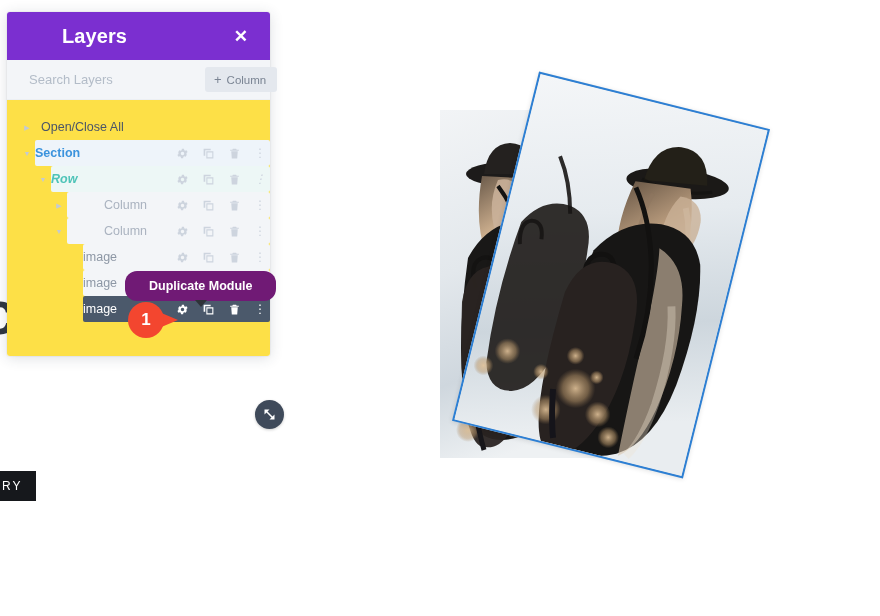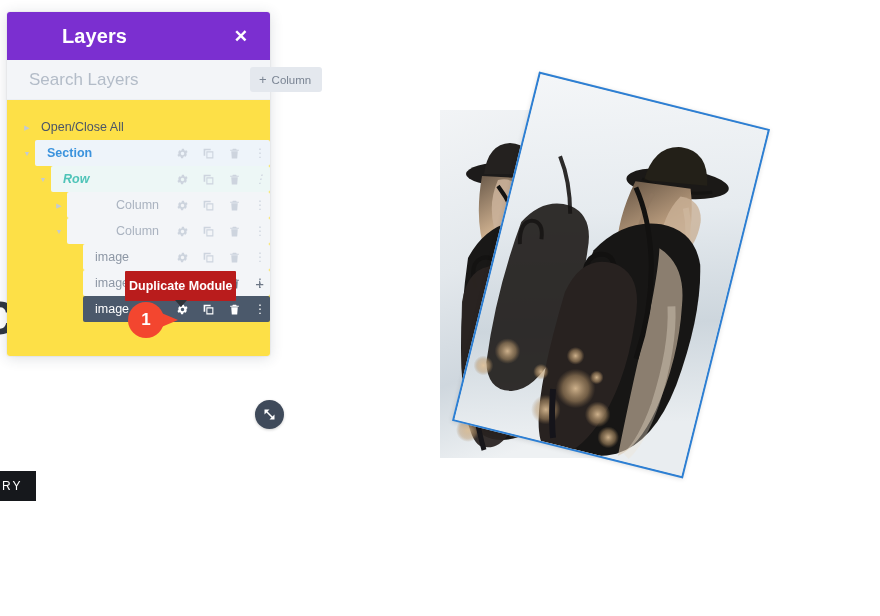--- a/index.html
+++ b/index.html
@@ -113,21 +113,21 @@
     padding: 0 8px 0 22px;
     box-sizing: border-box;
     border-bottom: 1px solid #eceff3;
   }
   #search-input {
     flex: 1;
     border: none;
     outline: none;
     background: transparent;
     font-family: "Liberation Sans", sans-serif;
-    font-size: 17px;
+    font-size: 13px;
     color: #b91c1c;
     padding: 0;
   }
   #search-input::placeholder { color: #b3bcc8; }
   #filter-button {
     background: #e4e8ee;
     color: #7a8493;
     font-size: 11.5px;
     border-radius: 3px;
     padding: 6px 11px 6px 9px;
@@ -172,21 +172,21 @@
     font-size: 12.5px;
     padding-left: 6px;
   }
 
   .row-chip {
     display: flex;
     align-items: center;
     flex: 1;
     height: 26px;
     border-radius: 2px;
-    padding-left: 12px;
+    padding-left: 0;
     padding-right: 10px;
     box-sizing: border-box;
     cursor: pointer;
   }
   .row-chip .label {
     font-size: 12.5px;
     font-weight: 700;
     flex: 1;
     white-space: nowrap;
   }
@@ -230,26 +230,26 @@
     font-size: 15px;
     line-height: 1;
     cursor: pointer;
   }
 
   
   #tooltip-duplicate {
     position: absolute;
     left: 125px;
     top: 271px;
-    background: #b91c1c;
+    background: #701a75;
     color: #ffffff;
     font-size: 12.5px;
     font-weight: 700;
-    padding: 8px 4px;
-    border-radius: 1px;
+    padding: 8px 24px;
+    border-radius: 12px;
     white-space: nowrap;
     z-index: 40;
   }
   #tooltip-duplicate::after {
     content: "";
     position: absolute;
     left: 50%;
     bottom: -6px;
     margin-left: -6px;
     width: 0; height: 0;

